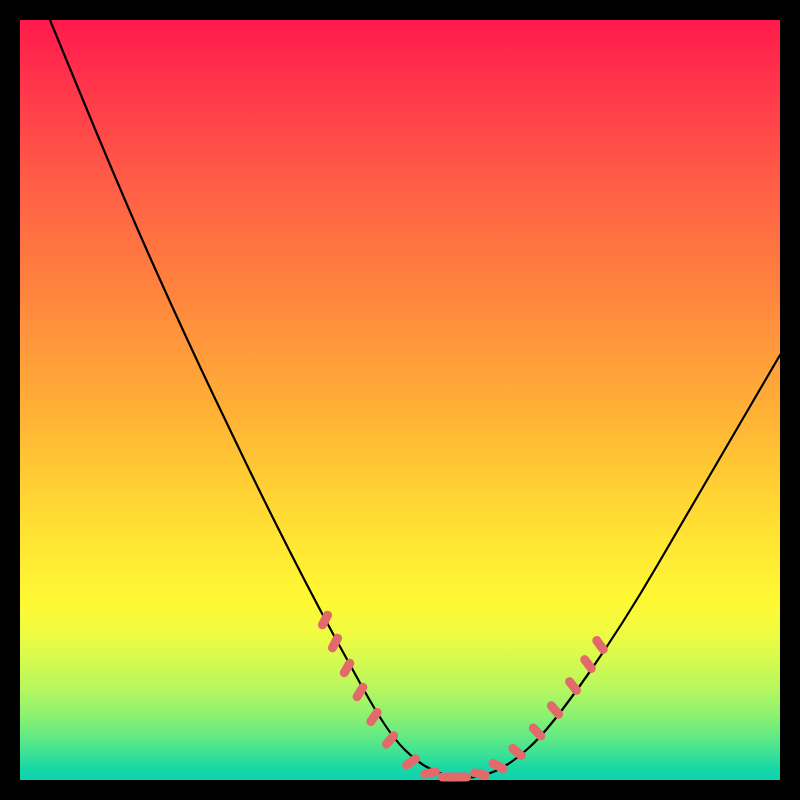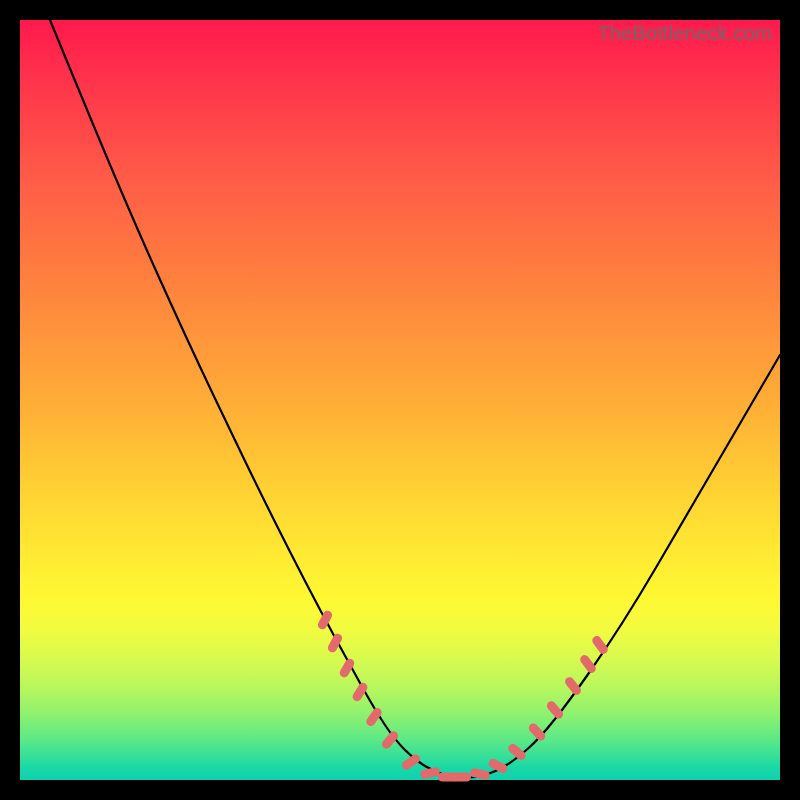--- a/index.html
+++ b/index.html
@@ -73,21 +73,20 @@
   .marker {
     fill: #e26a6a;
     stroke: none;
   }
 </style>
 </head>
 <body>
 
 <div class="frame">
   <div class="plot">
-    <div class="watermark">TheBottleneck.com</div>
 
     <svg class="curve" viewBox="0 0 760 760">
       <g>
         <path id="curve-path" class="black-line" d="M 30 0 Q 30 0 45 36.5 Q 60 73 75 109 Q 90 145 105 180 Q 120 215 135 248.5 Q 150 282 165 314.5 Q 180 347 195 378.5 Q 210 410 225 441 Q 240 472 255 502 Q 270 532 285 561 Q 300 590 315 617.5 Q 330 645 342.5 667.5 Q 355 690 365 705 Q 375 720 385 730 Q 395 740 405 746 Q 415 752 425 755 Q 435 758 445 758 Q 455 758 465 755 Q 475 752 485 746 Q 495 740 507.5 729 Q 520 718 535 699 Q 550 680 567.5 655 Q 585 630 602.5 602.5 Q 620 575 637.5 545 Q 655 515 672.5 485 Q 690 455 707.5 425 Q 725 395 742.5 365 T 760 335 "></path>
       </g>
       <g id="markers-group">
           <rect x="-10" y="-4.5" width="20" height="9" rx="4.5" ry="4.5" class="marker" transform="translate(305,600) rotate(-62)"></rect>
           <rect x="-10" y="-4.5" width="20" height="9" rx="4.5" ry="4.5" class="marker" transform="translate(315,623) rotate(-62)"></rect>
           <rect x="-10" y="-4.5" width="20" height="9" rx="4.5" ry="4.5" class="marker" transform="translate(327,648) rotate(-60)"></rect>
           <rect x="-10" y="-4.5" width="20" height="9" rx="4.5" ry="4.5" class="marker" transform="translate(340,672) rotate(-58)"></rect>

